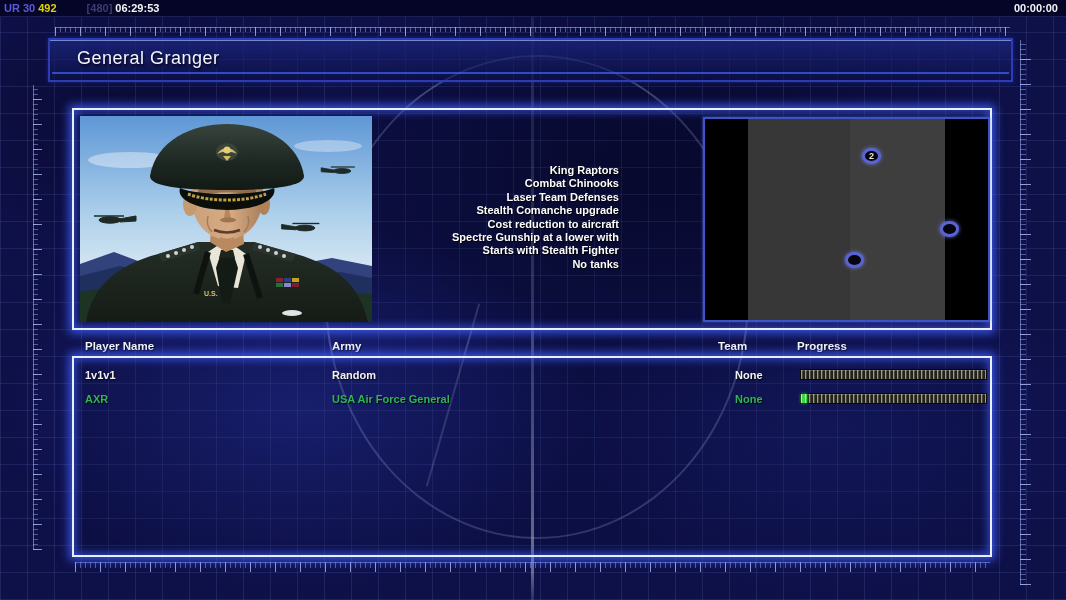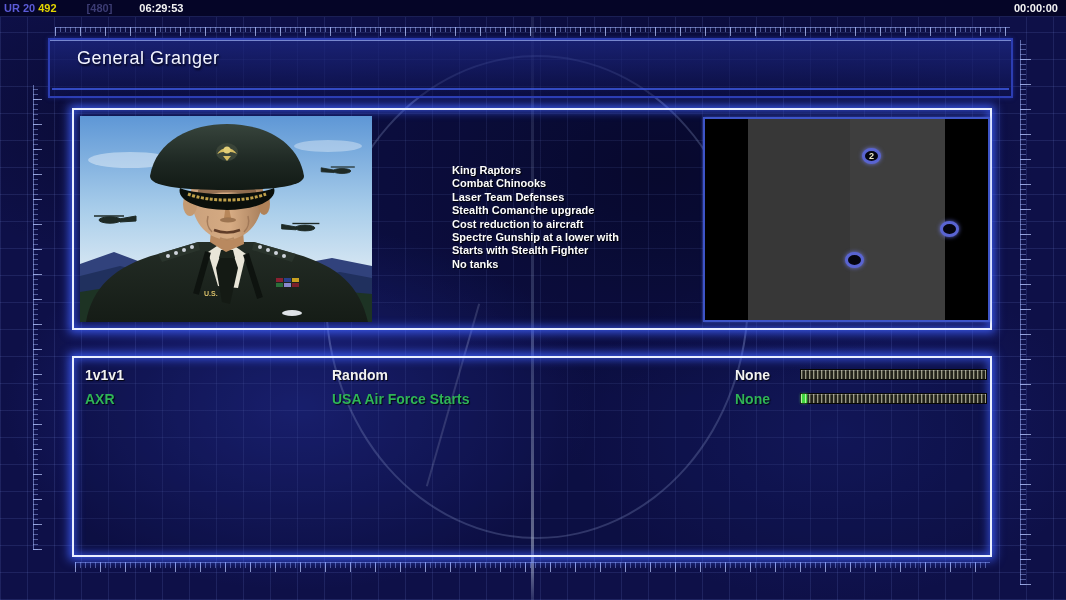--- a/index.html
+++ b/index.html
@@ -63,24 +63,24 @@
       repeating-linear-gradient(0deg, rgba(190,205,255,.7) 0 1px, transparent 1px 25px);
   }
   
   .topbar{
     position:absolute; left:0; top:0; width:1066px; height:16px;
     background:#050527; border-bottom:1px solid rgba(90,110,220,.25);
     font-size:11px; font-weight:bold; line-height:16px;
   }
   .topbar .left{position:absolute; left:4px; top:0; white-space:pre;}
   .topbar .right{position:absolute; right:8px; top:0;}
-  .c-ur{color:#5b5bd8;} .c-fps{color:#e3d400;} .c-cap{color:#3c3c74;padding-left:30px;} .c-time{color:#f4f4f4;padding-left:24px;}
+  .c-ur{color:#5b5bd8;} .c-fps{color:#e3d400;} .c-cap{color:#3c3c74;padding-left:30px;} .c-time{color:#f4f4f4;}
   
   .title-box{
-    position:absolute; left:48px; top:38px; width:965px; height:60px;
+    position:absolute; left:48px; top:38px; width:965px; height:44px;
     border:2px solid #2c3db2; box-sizing:border-box;
     background:linear-gradient(180deg, rgba(28,38,128,.78), rgba(12,16,72,.55));
     box-shadow: inset 0 1px 0 rgba(170,190,255,.65), 0 0 4px rgba(40,60,200,.5);
   }
   .title-box::after{
     content:""; position:absolute; left:2px; right:2px; bottom:6px; height:2px;
     background:rgba(64,94,235,.75);
   }
   .title-box h1{
     margin:0; padding:8px 0 0 27px; font-size:18px; font-weight:normal;
@@ -93,21 +93,21 @@
     background:rgba(8,10,52,.25);
     box-shadow: 0 0 9px 3px rgba(64,96,255,.85), inset 0 0 9px 2px rgba(64,96,255,.7);
   }
   .panel-top{left:72px; top:108px; width:920px; height:222px;}
   .panel-bottom{left:72px; top:356px; width:920px; height:201px;}
   
   .portrait{position:absolute; left:80px; top:116px; width:292px; height:206px; background:#9fc4e4;}
   
   .abilities{
     position:absolute; left:452px; top:164px; font-size:11px; font-weight:bold;
-    line-height:13.4px; color:#fdfdfd; text-shadow:1px 1px 1px rgba(0,0,0,.95);
+    line-height:13.4px; color:#fdfdfd; text-shadow:1px 1px 1px rgba(0,0,0,.95);text-align:right;
   }
   
   .minimap{
     position:absolute; left:703px; top:117px; width:287px; height:205px;
     box-sizing:border-box; background:#000; border:2px solid #3d54c8;
     box-shadow:0 0 3px rgba(80,110,255,.6);
   }
   .map-area{
     position:absolute; left:43px; right:43px; top:0; bottom:0;
     background:linear-gradient(90deg, #373737 0 52%, #3e3e3e 52%);
@@ -117,21 +117,21 @@
     border:3px solid #5964d2; background:#05050f;
     box-shadow:0 0 4px rgba(120,130,255,.8);
     font-size:9px; font-weight:bold; color:#ece8c8; line-height:10px; text-align:center;
   }
   
   .thead{position:absolute; top:340px; left:0; width:1066px; height:14px;
     font-size:11.5px; font-weight:bold; color:#fbfbfb; text-shadow:1px 1px 1px rgba(0,0,0,.9);}
   .thead .col{position:absolute; top:0;}
   .col-name{left:85px;} .col-army{left:332px;} .col-team{left:718px;} .col-progress{left:797px;}
   
-  .prow{position:absolute; left:72px; width:814px; height:18px; font-size:14px; font-weight:bold;
+  .prow{position:absolute; left:72px; width:814px; height:18px; font-size:11px; font-weight:bold;
     text-shadow:1px 1px 1px rgba(0,0,0,.8);}
   .prow .cell{position:absolute; top:0; line-height:18px;}
   .cell-name{left:13px;} .cell-army{left:260px;} .cell-team{left:663px;}
   .row-0{top:366px; color:#f2f2f2;} .row-1{top:390px;}
   .progress-track{
     position:absolute; left:728px; top:3px; width:187px; height:11px;
     box-sizing:border-box; border:1px solid #060606; background-color:#1c1c16;
     background-image:repeating-linear-gradient(90deg,
       #9a9a86 0 1px, #4a4a3c 1px 2px, #21211a 2px 4px);
     box-shadow:inset 0 1px 0 rgba(255,255,255,.22);
@@ -154,21 +154,21 @@
   <div class="grid"></div>
   <div class="radar-ellipse"></div>
   <div class="v-streak"></div>
   <div class="scratch"></div>
   <div class="ruler-top"></div>
   <div class="ruler-bottom"></div>
   <div class="ruler-left"></div>
   <div class="ruler-right"></div>
 
   <div class="topbar">
-    <div class="left"><span class="c-ur">UR 20 </span><span class="c-fps">492</span><span class="c-cap">[480]</span><span class="c-time"> 06:29:53</span></div>
+    <div class="left"><span class="c-ur">UR 30 </span><span class="c-fps">492</span><span class="c-cap">[480]</span><span class="c-time"> 06:29:53</span></div>
     <div class="right c-time">00:00:00</div>
   </div>
 
   <div class="title-box">
     <h1>General Granger</h1>
   </div>
 
   <div class="glow-panel panel-top"></div>
 
   <div class="portrait">
@@ -283,34 +283,40 @@
   </div>
 
   <div class="minimap">
     <div class="map-area">
       <div class="spot" style="left:114px; top:29px;">2</div>
       <div class="spot" style="left:192px; top:102px;"></div>
       <div class="spot" style="left:97px; top:133px;"></div>
     </div>
   </div>
 
+  <div class="thead">
+    <span class="col col-name">Player Name</span>
+    <span class="col col-army">Army</span>
+    <span class="col col-team">Team</span>
+    <span class="col col-progress">Progress</span>
+  </div>
 
   <div class="glow-panel panel-bottom"></div>
 
   <div class="prow row-0">
     <span class="cell cell-name" style="color: rgb(242, 242, 242);">1v1v1</span>
     <span class="cell cell-army" style="color: rgb(242, 242, 242);">Random</span>
     <span class="cell cell-team" style="color: rgb(242, 242, 242);">None</span>
     <span class="progress-track">
         <span class="progress-fill" style="width: 0%;"></span>
       </span>
   </div>
 
   <div class="prow row-1">
     <span class="cell cell-name" style="color: rgb(47, 180, 87);">AXR</span>
-    <span class="cell cell-army" style="color: rgb(47, 180, 87);">USA Air Force Starts</span>
+    <span class="cell cell-army" style="color: rgb(47, 180, 87);">USA Air Force General</span>
     <span class="cell cell-team" style="color: rgb(47, 180, 87);">None</span>
     <span class="progress-track">
         <span class="progress-fill" style="width: 3%;"></span>
       </span>
   </div>
 
 </div>
 
 </body></html>

